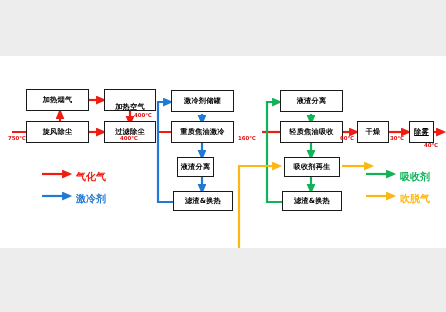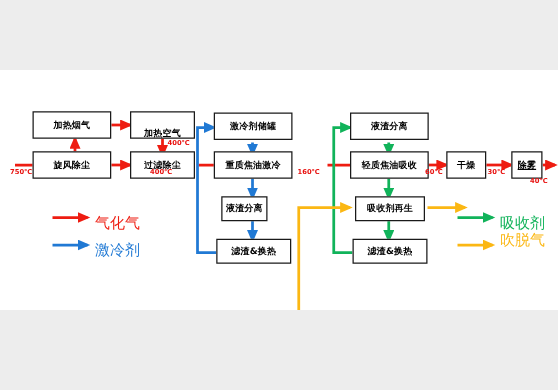--- a/index.html
+++ b/index.html
@@ -35,22 +35,22 @@
     position:absolute;
     font-size:5.4px;
     font-weight:700;
     color:#e8110f;
     white-space:nowrap;
     z-index:6;
     letter-spacing:0;
   }
   .legend-text{
     position:absolute;
-    font-size:12px;
-    font-weight:400;
+    font-size:10px;
+    font-weight:700;
     white-space:nowrap;
     z-index:6;
   }
   svg{position:absolute;left:0;top:0;overflow:visible;}
 </style>
 </head>
 <body>
 
 <div id="canvas">
 
@@ -160,15 +160,15 @@
   <svg width="446" height="192" viewBox="0 0 446 192" style="z-index:7;pointer-events:none;">
     <path d="M42,118 L70,118" stroke="#ee1c11" stroke-width="2.2" fill="none" marker-end="url(#ar-red)"></path>
     <path d="M42,140 L70,140" stroke="#2079d4" stroke-width="2.2" fill="none" marker-end="url(#ar-blue)"></path>
     <path d="M366,118 L394,118" stroke="#11b35a" stroke-width="2.2" fill="none" marker-end="url(#ar-green)"></path>
     <path d="M366,140 L394,140" stroke="#fbb713" stroke-width="2.2" fill="none" marker-end="url(#ar-yellow)"></path>
   </svg>
 
   <div class="legend-text" style="left:76px;top:114px;color:#ee1c11;">气化气</div>
   <div class="legend-text" style="left:76px;top:136px;color:#2079d4;">激冷剂</div>
   <div class="legend-text" style="left:400px;top:114px;color:#11b35a;text-align:right;">吸收剂</div>
-  <div class="legend-text" style="left:400px;top:128px;color:#fbb713;">吹脱气</div>
+  <div class="legend-text" style="left:400px;top:136px;color:#fbb713;">吹脱气</div>
 
 </div>
 
 </body></html>

